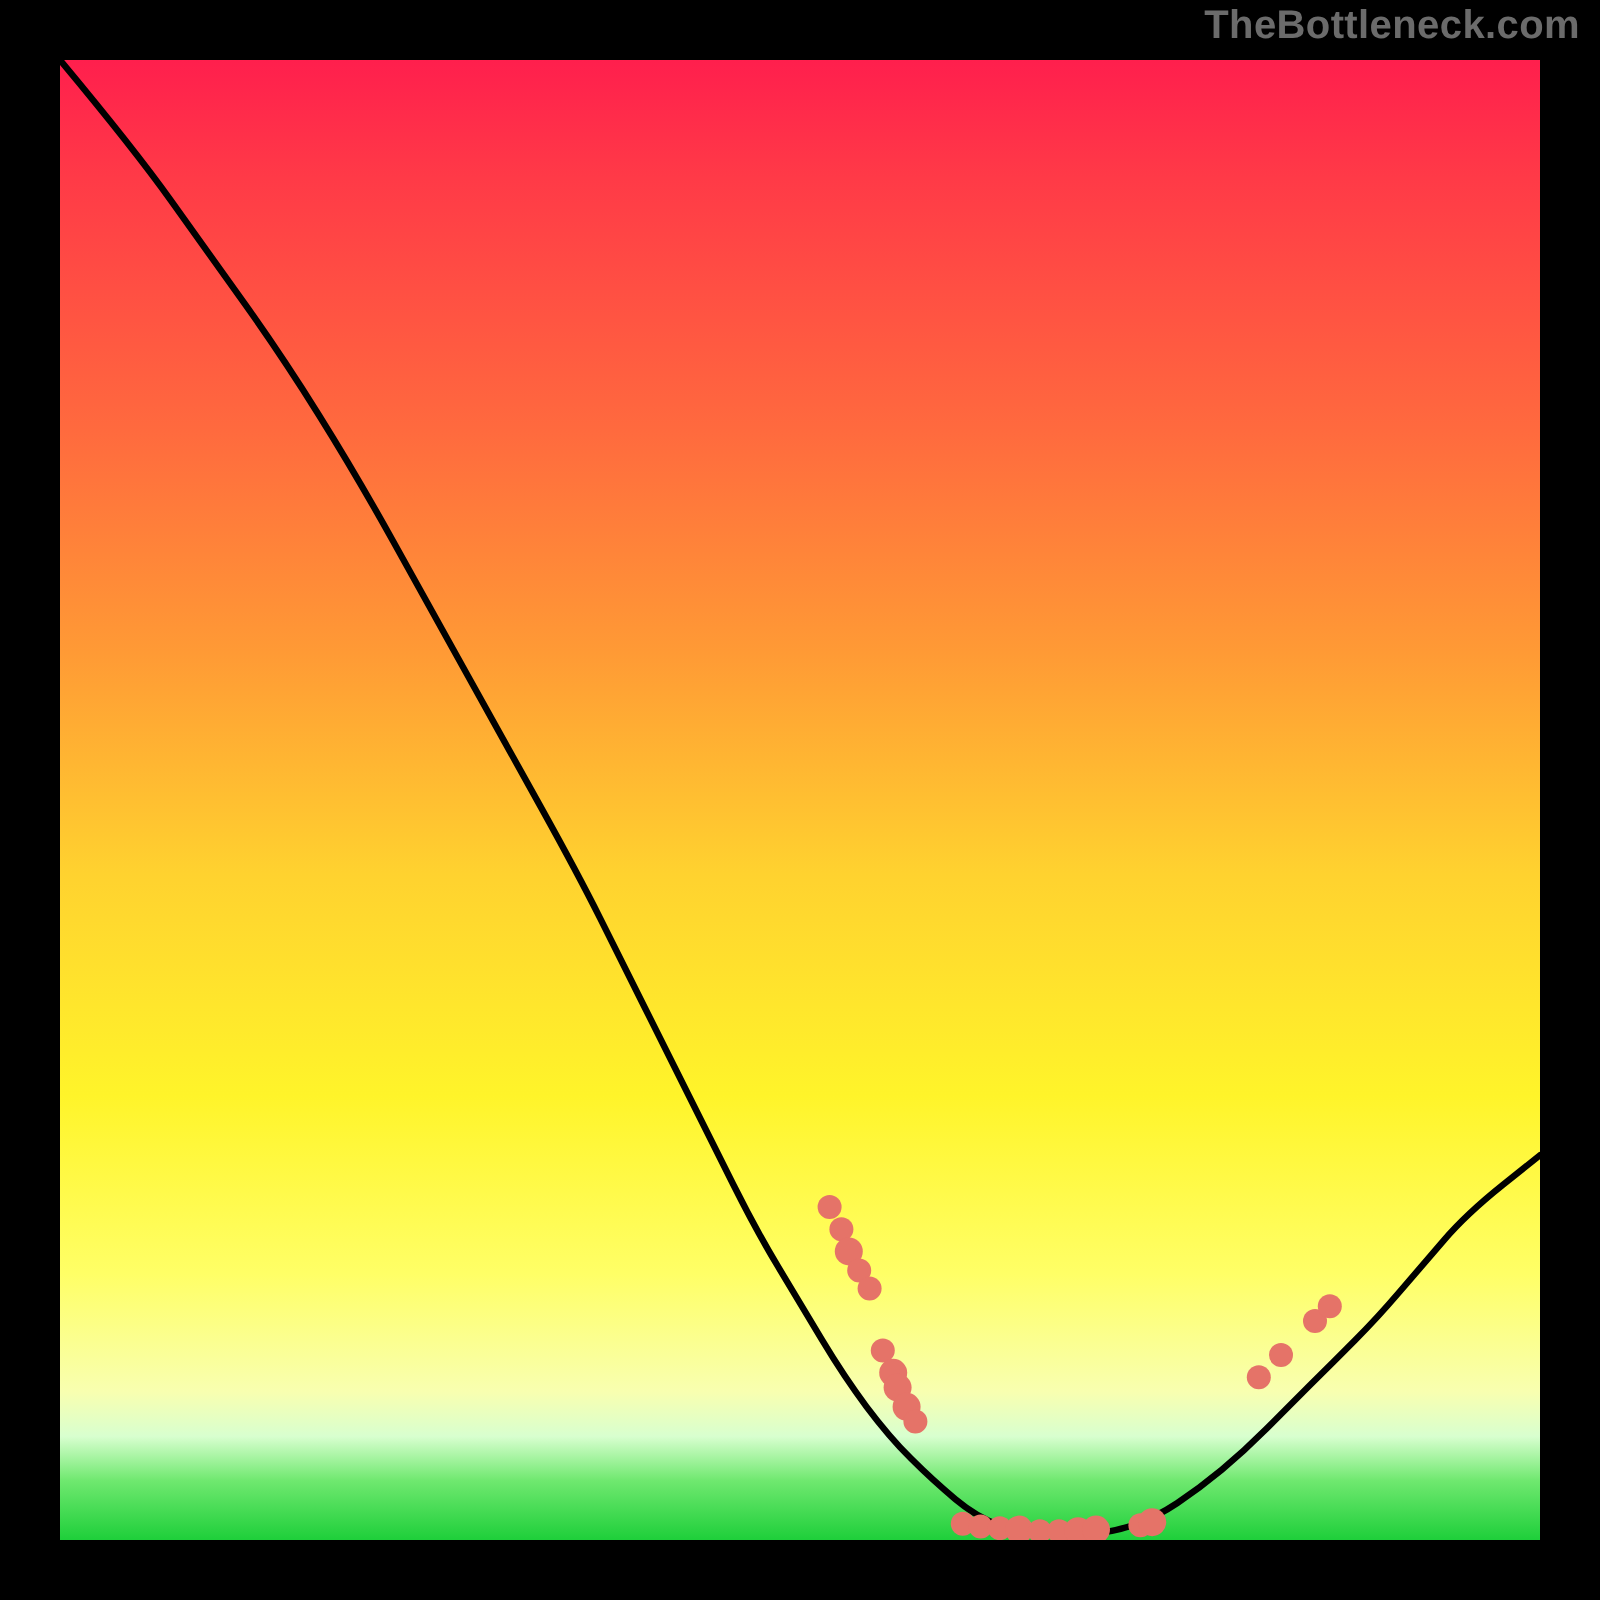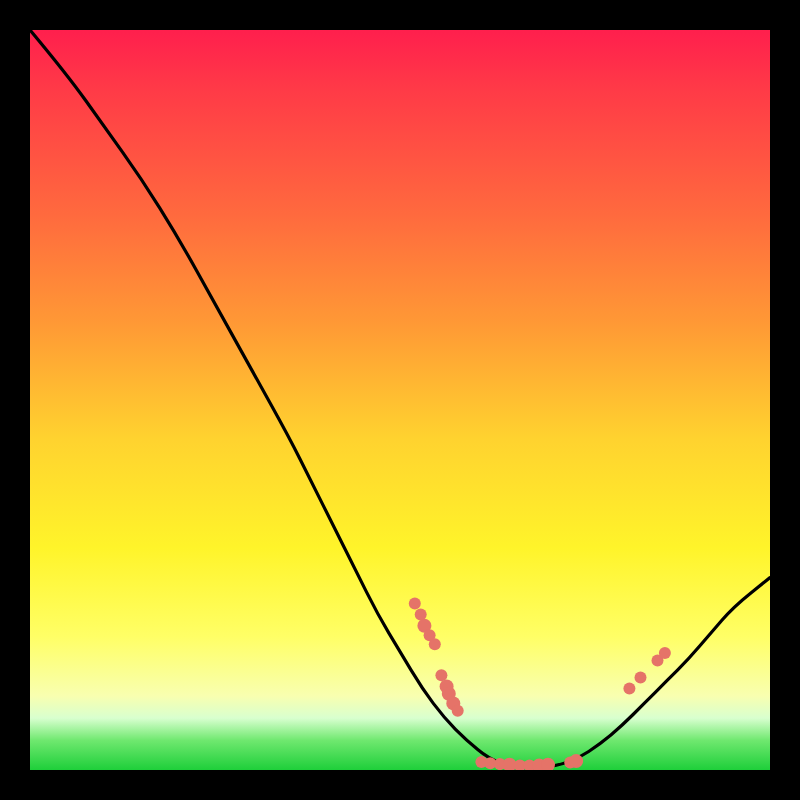--- a/index.html
+++ b/index.html
@@ -70,20 +70,21 @@
     stroke-linecap: round;
   }
   .pt {
     fill: #e57368; 
   }
 </style>
 </head>
 <body>
 
 <div class="stage">
+  <div class="attribution">TheBottleneck.com</div>
 
   <div class="plot">
     <div class="bg-gradient"></div>
     <svg class="curve" viewBox="0 0 740 740" preserveAspectRatio="none">
       <path id="curve-path" class="curve-path" d="M 0.0 0.0 Q 37.0 44.4 55.5 70.3 Q 74.0 96.2 92.5 122.1 Q 111.0 148.0 129.5 177.6 Q 148.0 207.2 166.5 240.5 Q 185.0 273.8 203.5 307.1 Q 222.0 340.4 240.5 373.7 Q 259.0 407.0 270.1 429.2 Q 281.2 451.4 292.3 473.6 Q 303.4 495.8 314.5 518.0 Q 325.6 540.2 336.7 562.4 Q 347.8 584.6 358.9 603.1 Q 370.0 621.6 381.1 640.1 Q 392.2 658.6 403.3 673.4 Q 414.4 688.2 425.5 699.3 Q 436.6 710.4 447.7 719.6 Q 458.8 728.9 469.9 732.6 Q 481.0 736.3 492.1 737.0 Q 503.2 737.8 514.3 737.0 Q 525.4 736.3 536.5 732.6 Q 547.6 728.9 558.7 721.5 Q 569.8 714.1 580.9 704.9 Q 592.0 695.6 603.1 684.5 Q 614.2 673.4 625.3 662.3 Q 636.4 651.2 647.5 640.1 Q 658.6 629.0 669.7 616.0 Q 680.8 603.1 691.9 590.2 Q 703.0 577.2 721.5 562.4 L 740.0 547.6" stroke="#000000"></path>
       <g id="points-group">
           <circle cx="384.8" cy="573.5" r="6" class="pt" fill="#e57368"></circle>
           <circle cx="390.7" cy="584.6" r="6" class="pt" fill="#e57368"></circle>
           <circle cx="394.4" cy="595.7" r="7" class="pt" fill="#e57368"></circle>
           <circle cx="399.6" cy="605.3" r="6" class="pt" fill="#e57368"></circle>

